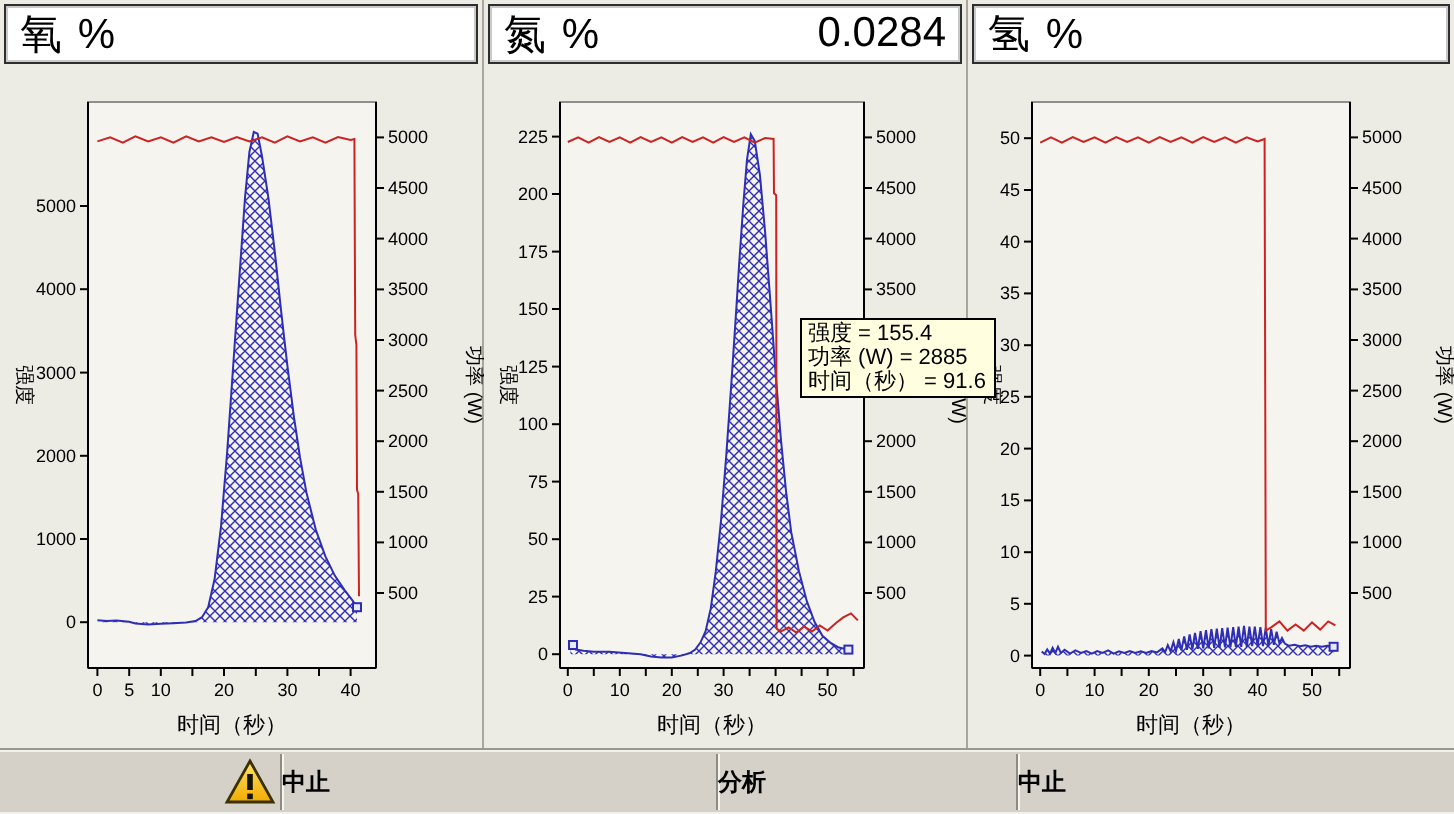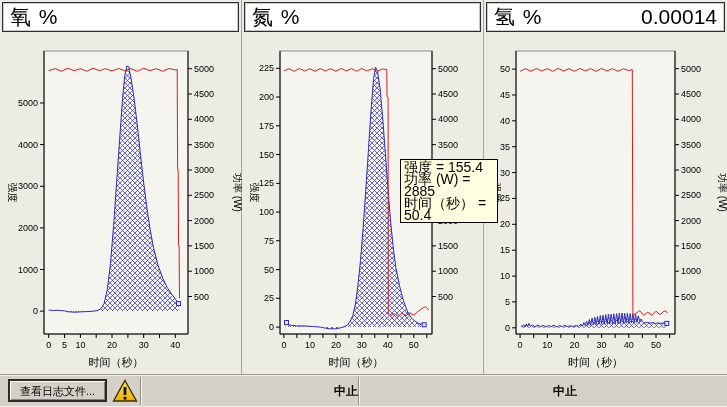--- a/index.html
+++ b/index.html
@@ -8,30 +8,30 @@
   .row{display:flex;}
   .panel{position:relative;background:#ecebe4;border-right:1px solid #a9a59c;box-sizing:border-box;}
   .panel.p1,.panel.p2{width:242px;}
   .panel.p3{width:243px;border-right:none;}
   .hdr{margin:2px 2px 1px 2px;height:28px;background:#ffffff;border:1px solid #2e2e2e;
        display:flex;justify-content:space-between;align-items:center;padding:0 7px;
        font-size:21px;color:#000;box-shadow:inset 0 0 0 1px #c9c9c9;}
   .hdr .hl{letter-spacing:1px;}
   .chart{width:100%;height:342px;}
   .tooltip{position:absolute;left:400px;top:159px;width:90px;background:#ffffdf;
-           border:1px solid #000;font-size:14px;line-height:12px;padding:1px 3px;color:#000;z-index:5;}
+           border:1px solid #000;font-size:11px;line-height:12px;padding:1px 3px;color:#000;z-index:5;}
   .footer{position:absolute;left:0;top:374px;width:727px;height:33px;background:#d5d1c8;
           border-top:1px solid #9b978e;box-shadow:inset 0 1px 0 #f2f0ea, inset 0 -1px 0 #f2f0ea;box-sizing:border-box;}
   .logbtn{position:absolute;left:8px;top:4px;width:99px;height:23px;background:#d4d0c8;
           border:2px solid #2c2c2c;box-shadow:inset 1px 1px 0 #ffffff, inset -1px -1px 0 #87837a;
           font-size:11px;color:#000;text-align:center;line-height:19px;box-sizing:border-box;cursor:default;
           font-family:"Liberation Sans","DejaVu Sans",sans-serif;}
   .warn{position:absolute;left:112px;top:4px;width:26px;height:24px;}
   .sections{position:absolute;left:140px;top:2px;height:28px;display:flex;}
-  .section{box-sizing:border-box;height:28px;line-height:28px;text-align:right;
+  .section{box-sizing:border-box;height:28px;line-height:28px;text-align:left;
            font-size:12px;font-weight:bold;color:#000;
            border-left:1px solid #8f8b82;box-shadow:inset 1px 0 0 #f7f5f0;}
   .s1{width:218px;} .s2{width:150px;} .s3{width:219px;}
   svg text{font-family:"Liberation Sans","DejaVu Sans",sans-serif;}
 </style>
 </head>
 <body>
 
 <div class="app">
   <div class="row">
@@ -103,20 +103,21 @@
             <polyline points="48.7,37.7 55.1,35.7 61.4,38.3 67.7,35.2 74.1,37.7 80.4,35.7 86.7,38.3 93.1,35.2 99.4,37.7 105.7,35.7 112.0,38.0 118.4,35.5 124.7,37.7 131.0,35.7 137.4,38.3 143.7,35.2 150.0,37.7 156.4,35.7 162.7,38.3 169.0,35.5 175.3,37.0 177.2,36.5 177.6,134.4 178.2,139.5 178.5,211.9 179.1,213.9 179.5,265.1" fill="none" stroke="#cc2222" stroke-width="1"></polyline>
             <text x="9" y="159.5" font-size="10" text-anchor="middle" fill="#000" transform="rotate(90 9 159.5)">强度</text>
             <text x="234" y="159.5" font-size="10" text-anchor="middle" fill="#000" transform="rotate(90 234 159.5)">功率 (W)</text>
             <text x="116.0" y="333" font-size="11" text-anchor="middle" fill="#000">时间（秒）</text>
           </svg></div>
     </div>
 
     <div class="panel p2">
       <div class="hdr">
         <span class="hl">氮 %</span>
+        <span class="hv">0.0284</span>
       </div>
       <div class="chart"><svg width="242" height="342">
             <defs>
               <pattern id="xh1" width="5" height="5" patternUnits="userSpaceOnUse">
                 <path d="M0 0L5 5M5 0L0 5" stroke="#2e2eb4" stroke-width="0.7"></path>
               </pattern>
             </defs>
             <rect x="38" y="18" width="152" height="283" fill="#f5f4ef" stroke="#8f8f8f"></rect>
             <line x1="34" y1="294.1" x2="38" y2="294.1" stroke="#000"></line>
             <text x="32" y="297.1" font-size="9" text-anchor="end" fill="#000">0</text>
@@ -186,21 +187,20 @@
             <polyline points="41.9,38.0 47.1,35.7 52.3,38.3 57.5,35.5 62.7,38.0 67.9,35.7 73.1,38.3 78.3,35.5 83.5,38.0 88.7,35.7 93.9,38.3 99.1,35.5 104.3,38.0 109.5,35.7 114.6,38.3 119.8,35.5 125.0,38.0 130.2,35.7 135.4,38.3 140.6,36.0 144.8,36.5 145.0,63.6 146.1,64.6 146.3,281.3 148.4,282.8 152.3,280.7 156.2,283.3 160.1,280.2 164.0,282.8 167.9,279.7 171.8,282.3 175.7,278.7 179.6,275.7 183.5,273.7 186.9,277.2" fill="none" stroke="#cc2222" stroke-width="1"></polyline>
             <text x="9" y="159.5" font-size="10" text-anchor="middle" fill="#000" transform="rotate(90 9 159.5)">强度</text>
             <text x="234" y="159.5" font-size="10" text-anchor="middle" fill="#000" transform="rotate(90 234 159.5)">功率 (W)</text>
             <text x="114.0" y="333" font-size="11" text-anchor="middle" fill="#000">时间（秒）</text>
           </svg></div>
     </div>
 
     <div class="panel p3">
       <div class="hdr">
         <span class="hl">氢 %</span>
-        <span class="hv">0.00014</span>
       </div>
       <div class="chart"><svg width="243" height="342">
             <defs>
               <pattern id="xh2" width="5" height="5" patternUnits="userSpaceOnUse">
                 <path d="M0 0L5 5M5 0L0 5" stroke="#2e2eb4" stroke-width="0.7"></path>
               </pattern>
             </defs>
             <rect x="32" y="18" width="159" height="283" fill="#f5f4ef" stroke="#8f8f8f"></rect>
             <line x1="28" y1="294.8" x2="32" y2="294.8" stroke="#000"></line>
             <text x="26" y="297.8" font-size="9" text-anchor="end" fill="#000">0</text>
@@ -273,36 +273,36 @@
             <text x="235" y="159.5" font-size="10" text-anchor="middle" fill="#000" transform="rotate(90 235 159.5)">功率 (W)</text>
             <text x="111.5" y="333" font-size="11" text-anchor="middle" fill="#000">时间（秒）</text>
           </svg></div>
     </div>
 
   </div>
 
   <div class="tooltip">
     <div>强度 = 155.4</div>
     <div>功率 (W) = 2885</div>
-    <div>时间（秒） = 50.4</div>
+    <div>时间（秒） = 91.6</div>
   </div>
 
   <div class="footer">
-    <button class="logbtn">查看日志文件...</button>
     <span class="warn">
       <svg width="26" height="24" viewBox="0 0 26 24">
         <defs>
           <linearGradient id="wg" x1="0" y1="0" x2="0" y2="1">
             <stop offset="0" stop-color="#ffe36a"></stop>
               <stop offset="1" stop-color="#f2ac00"></stop>
           </linearGradient>
         </defs>
         <path d="M13 1.5 L24.5 22 L1.5 22 Z" fill="url(#wg)" stroke="#3a3000" stroke-width="1.4"></path>
         <rect x="11.6" y="8" width="2.8" height="8" fill="#141400"></rect>
         <rect x="11.6" y="17.8" width="2.8" height="2.8" fill="#141400"></rect>
       </svg>
     </span>
     <div class="sections">
       <div class="section s1">中止</div>
+      <div class="section s2">分析</div>
       <div class="section s3">中止</div>
     </div>
   </div>
 </div>
 
 </body></html>

